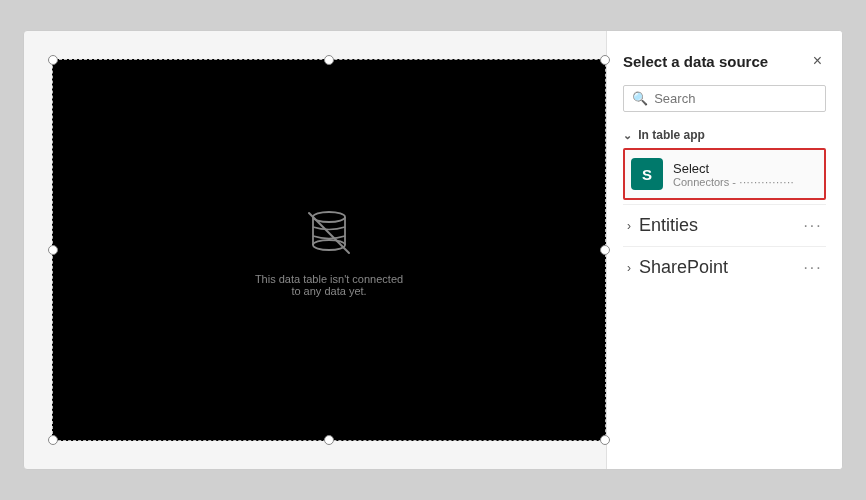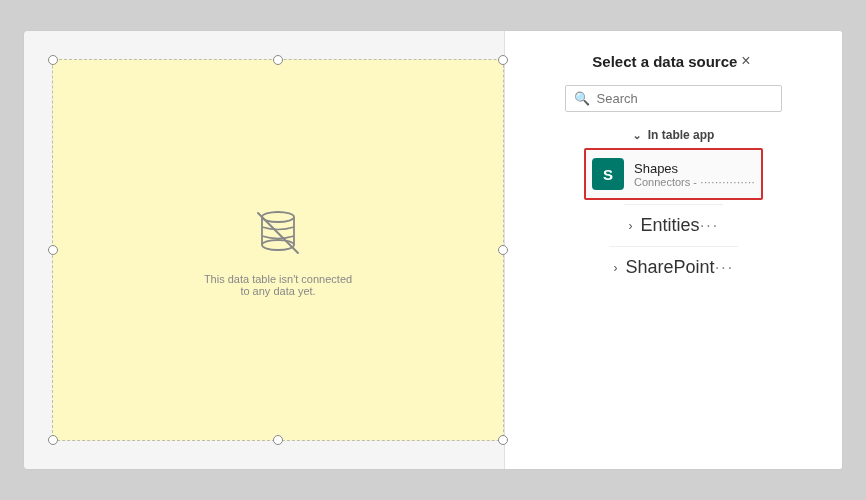--- a/index.html
+++ b/index.html
@@ -24,21 +24,21 @@
       overflow: hidden;
       position: relative;
     }
     
     .canvas-area {
       flex: 1;
       display: flex;
       align-items: center;
       justify-content: center;
       position: relative;
-      background: #fef9c3;
+      background: #000000;
       border: 1.5px dashed #bbb;
       margin: 28px 0 28px 28px;
       border-radius: 2px;
     }
     
     .handle {
       position: absolute;
       width: 10px;
       height: 10px;
       border-radius: 50%;
@@ -71,28 +71,27 @@
     }
     .canvas-label {
       font-size: 11px;
       color: #888;
       text-align: center;
       max-width: 160px;
     }
 
     
     .right-panel {
-      width: 338px;
+      width: 236px;
       background: #fff;
       border-left: 1px solid #e0e0e0;
       display: flex;
       flex-direction: column;
       padding: 20px 16px 16px 16px;
       flex-shrink: 0;
-      align-items: center;
     }
     .panel-header {
       display: flex;
       align-items: center;
       justify-content: space-between;
       margin-bottom: 14px;
     }
     .panel-title {
       font-size: 15px;
       font-weight: 600;
@@ -273,21 +272,21 @@
     <div class="section-header">
       <span class="chevron">⌄</span>
       <span>In table app</span>
     </div>
 
     <div class="shapes-item">
       <div class="shapes-icon">
         <span>S</span>
       </div>
       <div class="shapes-info">
-        <div class="shapes-name">Shapes</div>
+        <div class="shapes-name">Select</div>
         <div class="shapes-sub">Connectors - ···············</div>
       </div>
     </div>
 
     <div class="collapse-section">
       <div class="collapse-left">
         <span class="collapse-chevron">›</span>
         <span class="collapse-label">Entities</span>
       </div>
       <span class="collapse-dots">···</span>

